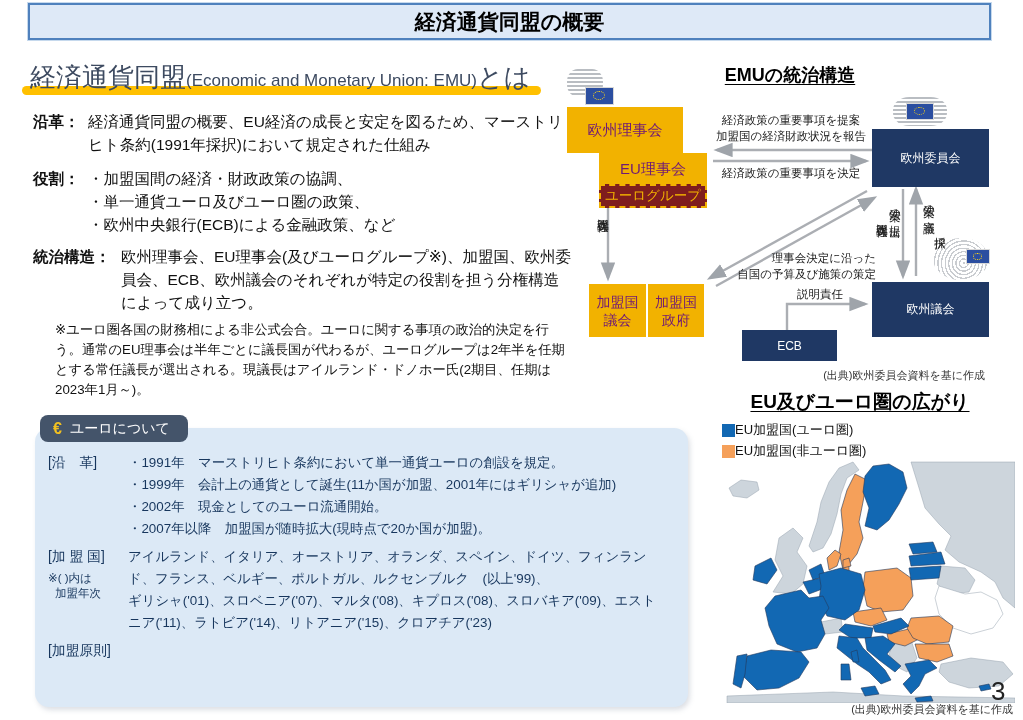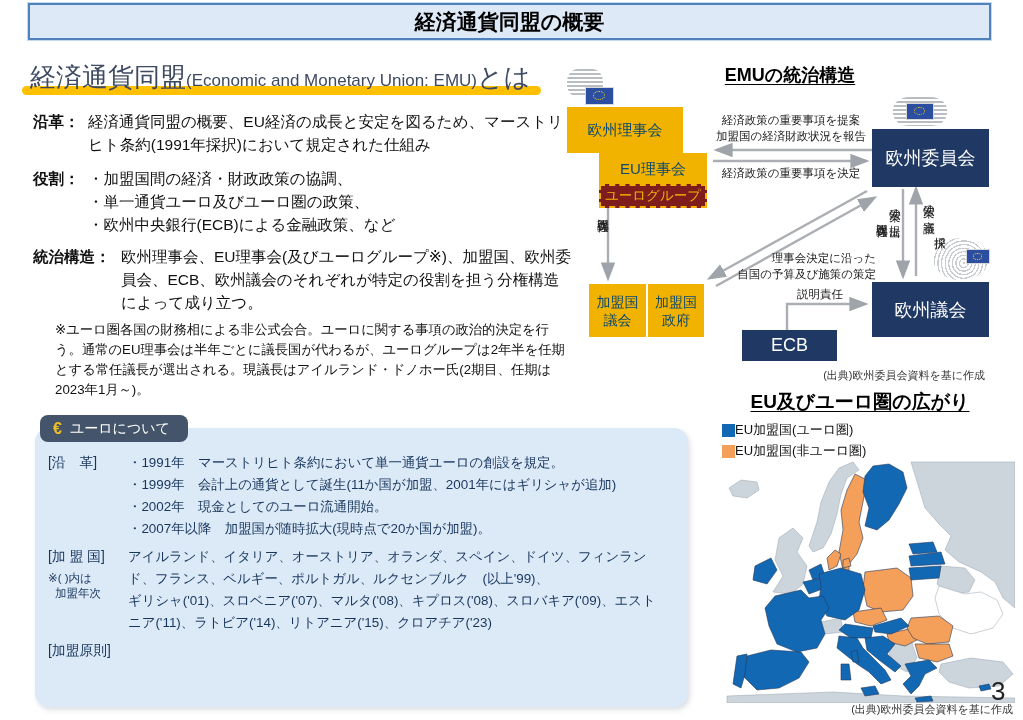--- a/index.html
+++ b/index.html
@@ -24,24 +24,24 @@
 
   .overview{left:33px;top:110px;width:548px;color:#111;}
   .ov-row{display:flex;}
   .ov-label{font-weight:bold;font-size:15.5px;line-height:23px;flex:0 0 auto;}
   .ov-text{font-size:15.5px;line-height:23px;}
   .footnote{margin-left:22px;width:515px;font-size:13.3px;line-height:20px;color:#111;}
 
   
   .dg-title{left:700px;top:63px;width:180px;text-align:center;font-size:18px;font-weight:bold;
     color:#000;text-decoration:underline;text-underline-offset:3px;}
-  .gbox{background:var(--gold);color:#0c4a6e;display:flex;flex-direction:column;align-items:center;
+  .gbox{background:var(--gold);color:#701a75;display:flex;flex-direction:column;align-items:center;
     justify-content:center;text-align:center;font-size:15px;line-height:18px;}
   .nbox{background:var(--navy);color:#fff;display:flex;align-items:center;justify-content:center;
-    text-align:center;font-size:18px;}
+    text-align:center;font-size:12px;}
   .egroup{background:#7f1d1d;border:2px dashed var(--gold);color:var(--gold);display:flex;
     align-items:center;justify-content:center;font-size:13.5px;}
   .dlabel{font-size:11.5px;line-height:16px;color:#1a1a1a;}
   .vtext{writing-mode:vertical-rl;text-orientation:upright;font-size:11.5px;letter-spacing:1px;color:#1a1a1a;}
   .stripes{background:repeating-linear-gradient(#b9bdc2 0 2px,#fff 2px 4px);border-radius:30%/45%;}
   .euflag{background:#2B4EA0;border:1px solid #d8d8d8;}
   .euflag .stars{position:absolute;left:25%;top:20%;width:45%;height:55%;border:1px dotted #FFD617;border-radius:50%;}
   .arcs{background:repeating-radial-gradient(circle at 55% 60%, #c9ccd0 0 1.3px, #fff 1.3px 3.6px);border-radius:50%;}
   .src{font-size:11px;color:#333;}
 

